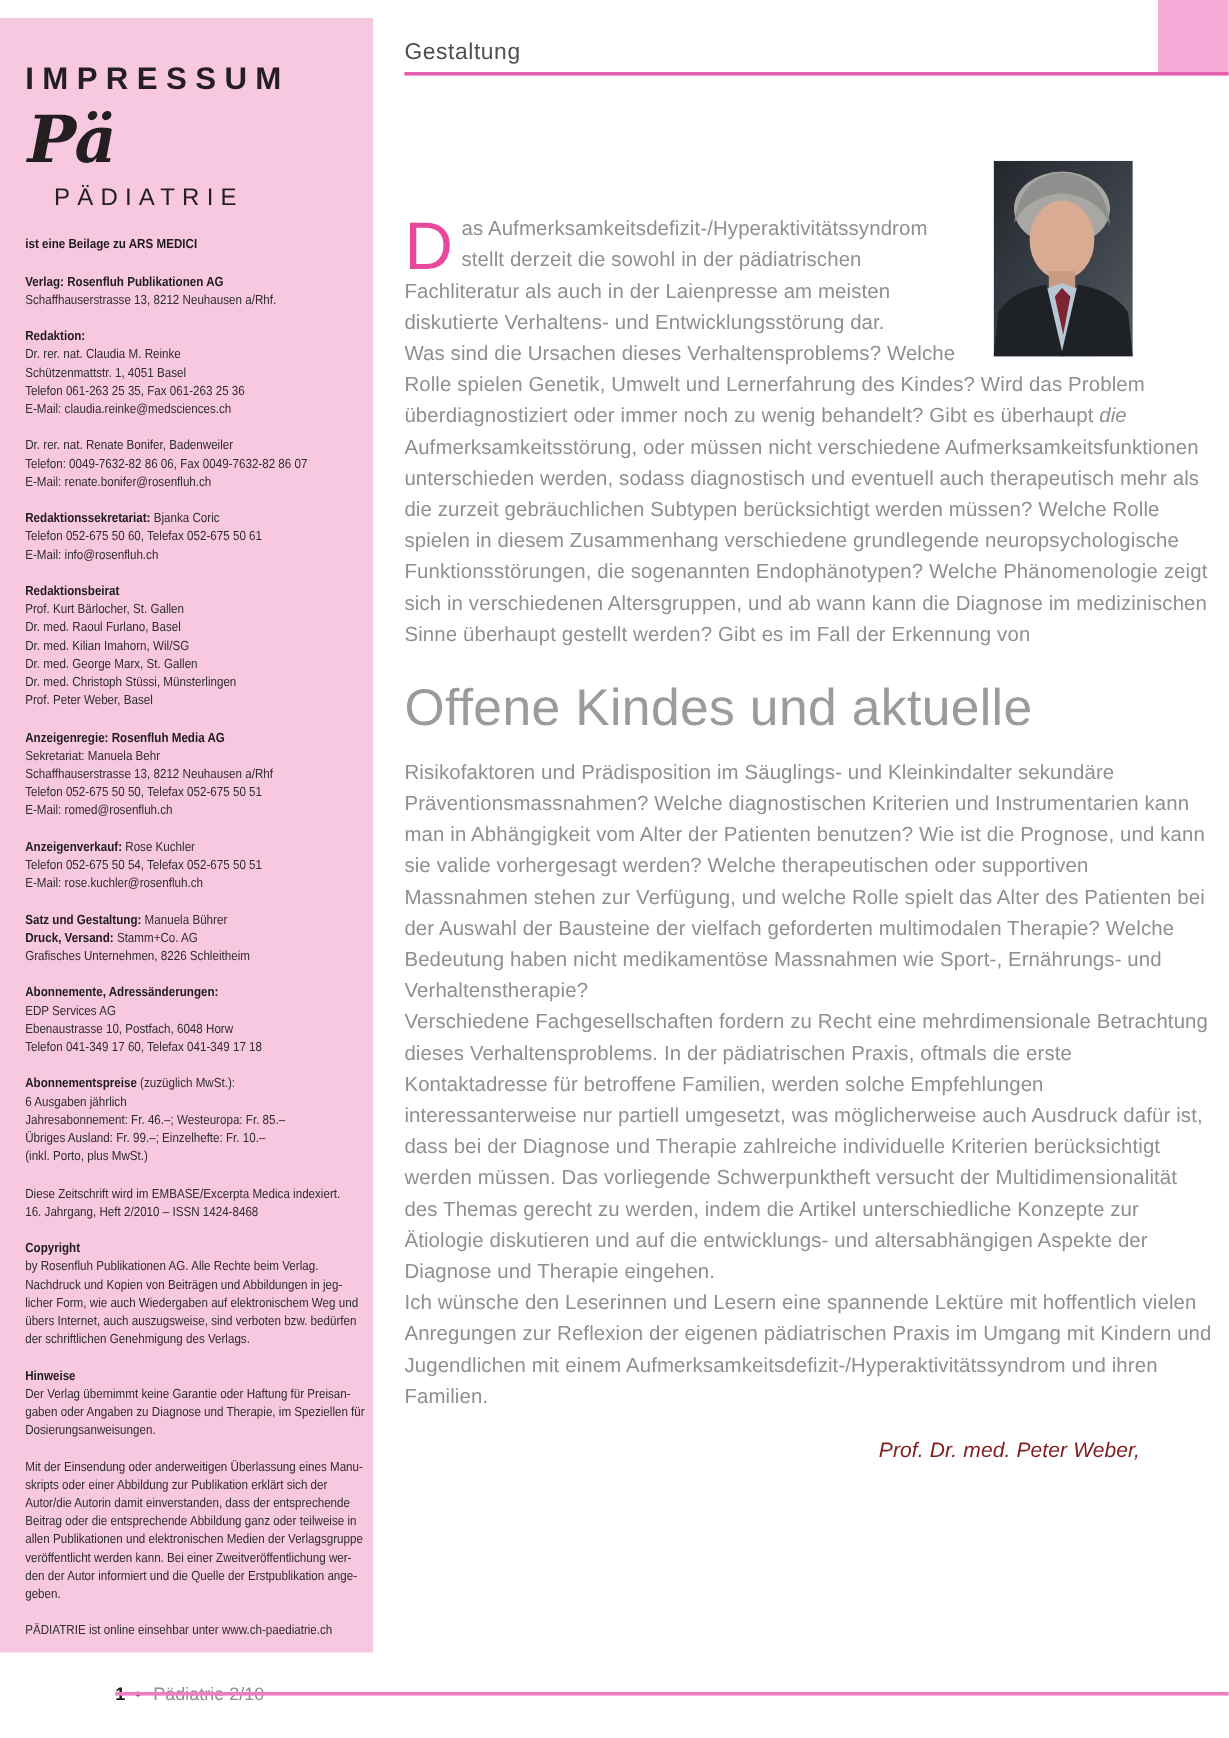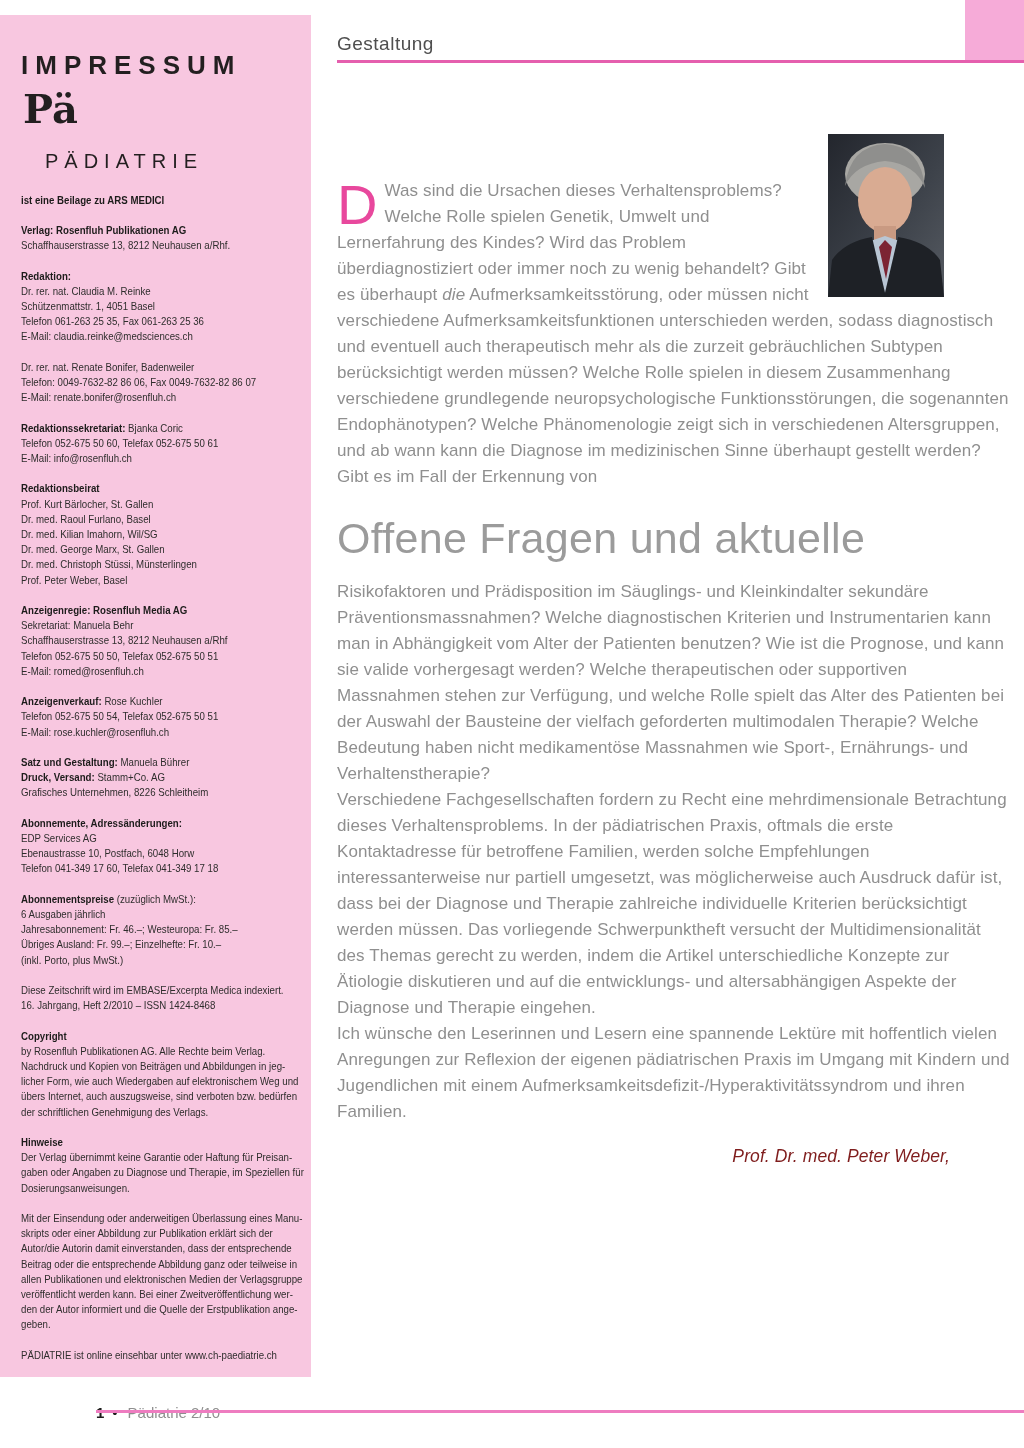--- a/index.html
+++ b/index.html
@@ -18,25 +18,25 @@
 
   
   .sidebar{
     position:absolute;left:0;top:15px;width:311px;height:1362px;
     background:var(--sidebar-bg);padding:36px 14px 0 21px;overflow:hidden;
   }
   .impressum-title{
     font-size:26px;font-weight:bold;letter-spacing:7px;color:#231f20;line-height:1.1;
   }
   .logo-mark{
-    font-family:"DejaVu Serif",serif;font-weight:bold;
-    font-size:40px;line-height:1.05;color:#231f20;margin:8px 0 0 2px;
+    font-family:"DejaVu Serif",serif;font-style:italic;font-weight:bold;
+    font-size:54px;line-height:1.05;color:#231f20;margin:8px 0 0 2px;
   }
   .logo-subtitle{
-    font-size:20px;letter-spacing:6px;color:#231f20;margin:20px 0 0 24px;
+    font-size:20px;letter-spacing:6px;color:#231f20;margin:10px 0 0 24px;
   }
   .impressum-lines{
     margin-top:20px;font-size:11px;line-height:15.2px;color:#2e2d2c;
     width:332px;transform:scaleX(0.88);transform-origin:0 0;
   }
   .impressum-line{white-space:nowrap;min-height:15.2px;}
   .impressum-line b{font-weight:bold;color:#1d1c1b;}
 
   
   .accent-block{position:absolute;left:965px;top:0;width:59px;height:60px;background:var(--accent-block);}
@@ -252,26 +252,26 @@
     <rect x="46" y="92" width="22" height="18" fill="#c99a82"></rect>
     <path d="M28,112 L57,102 L86,112 L86,163 L28,163 Z" fill="#b9c6d4"></path>
     <path d="M0,163 L4,126 Q16,108 44,103 L58,163 Z" fill="#1e2126"></path>
     <path d="M116,163 L112,126 Q100,108 70,103 L56,163 Z" fill="#1e2126"></path>
     <path d="M57,106 L64,113 L58,145 L51,113 Z" fill="#7c2433"></path>
   </svg>
 
   <div class="article">
     <div class="photo-spacer"></div>
 
-    <p class="para"><span class="dropcap">D</span></p>
+    <p class="para"><span class="dropcap">D</span><span>as Aufmerksamkeitsdefizit-/Hyperaktivitätssyndrom stellt derzeit die sowohl in der pädiatrischen Fachliteratur als auch in der Laienpresse am meisten diskutierte Verhaltens- und Entwicklungsstörung dar.</span></p>
 
     <p class="para"><span>Was sind die Ursachen dieses Verhaltensproblems? Welche Rolle spielen Genetik, Umwelt und Lernerfahrung des Kindes? Wird das Problem überdiagnostiziert oder immer noch zu wenig behandelt? Gibt es überhaupt </span><i>die</i><span> Aufmerksamkeitsstörung, oder müssen nicht verschiedene Aufmerksamkeitsfunktionen unterschieden werden, sodass diagnostisch und eventuell auch therapeutisch mehr als die zurzeit gebräuchlichen Subtypen berücksichtigt werden müssen? Welche Rolle spielen in diesem Zusammenhang verschiedene grundlegende neuropsychologische Funktionsstörungen, die sogenannten Endophänotypen? Welche Phänomenologie zeigt sich in verschiedenen Altersgruppen, und ab wann kann die Diagnose im medizinischen Sinne überhaupt gestellt werden? Gibt es im Fall der Erkennung von</span></p>
 
     <h1 class="headline">
-        <span>Offene Fragen und aktuelle</span>
+        <span>Offene Kindes und aktuelle</span>
       </h1>
 
     <p class="para">Risikofaktoren und Prädisposition im Säuglings- und Kleinkindalter sekundäre Präventionsmassnahmen? Welche diagnostischen Kriterien und Instrumentarien kann man in Abhängigkeit vom Alter der Patienten benutzen? Wie ist die Prognose, und kann sie valide vorhergesagt werden? Welche therapeutischen oder supportiven Massnahmen stehen zur Verfügung, und welche Rolle spielt das Alter des Patienten bei der Auswahl der Bausteine der vielfach geforderten multimodalen Therapie? Welche Bedeutung haben nicht medikamentöse Massnahmen wie Sport-, Ernährungs- und Verhaltenstherapie?</p>
     <p class="para">Verschiedene Fachgesellschaften fordern zu Recht eine mehrdimensionale Betrachtung dieses Verhaltensproblems. In der pädiatrischen Praxis, oftmals die erste Kontaktadresse für betroffene Familien, werden solche Empfehlungen interessanterweise nur partiell umgesetzt, was möglicherweise auch Ausdruck dafür ist, dass bei der Diagnose und Therapie zahlreiche individuelle Kriterien berücksichtigt werden müssen. Das vorliegende Schwerpunktheft versucht der Multidimensionalität des Themas gerecht zu werden, indem die Artikel unterschiedliche Konzepte zur Ätiologie diskutieren und auf die entwicklungs- und altersabhängigen Aspekte der Diagnose und Therapie eingehen.</p>
     <p class="para">Ich wünsche den Leserinnen und Lesern eine spannende Lektüre mit hoffentlich vielen Anregungen zur Reflexion der eigenen pädiatrischen Praxis im Umgang mit Kindern und Jugendlichen mit einem Aufmerksamkeitsdefizit-/Hyperaktivitätssyndrom und ihren Familien.</p>
 
     <div class="signature">
       <div>Prof. Dr. med. Peter Weber,</div>
     </div>
   </div>

